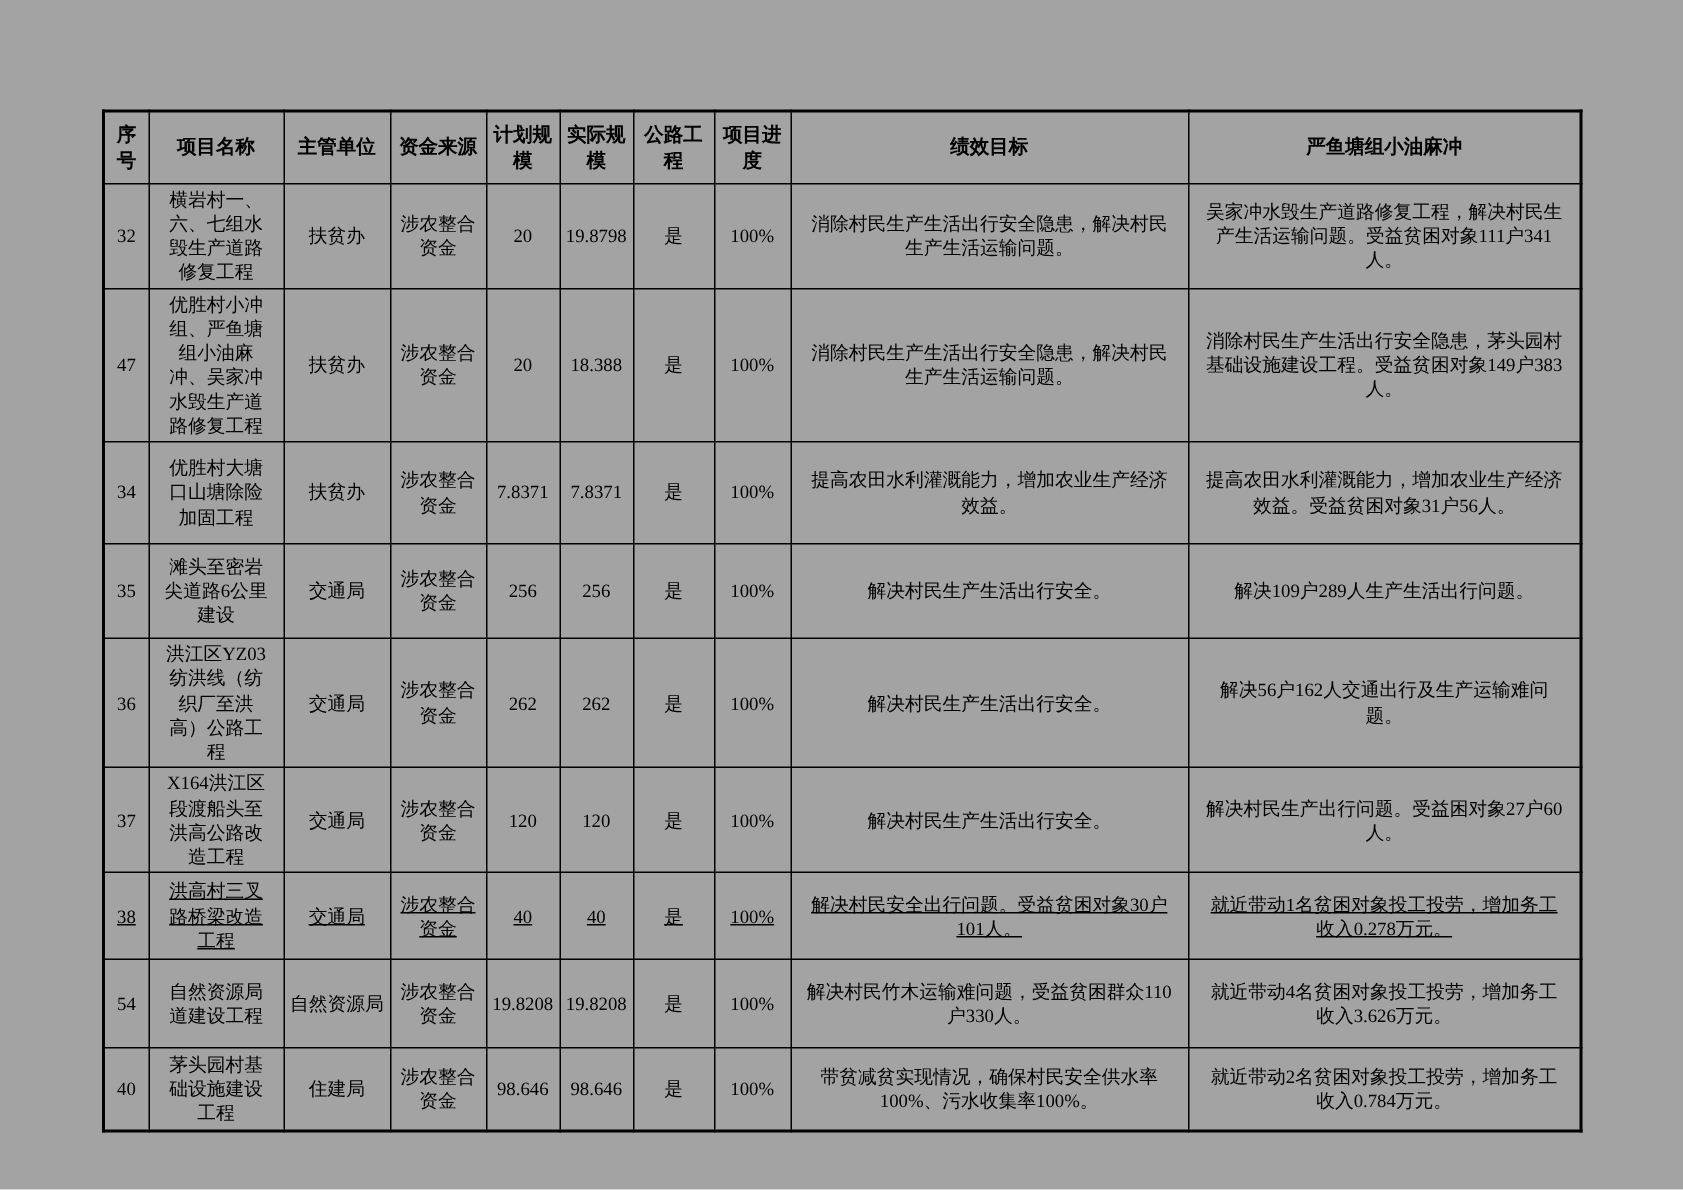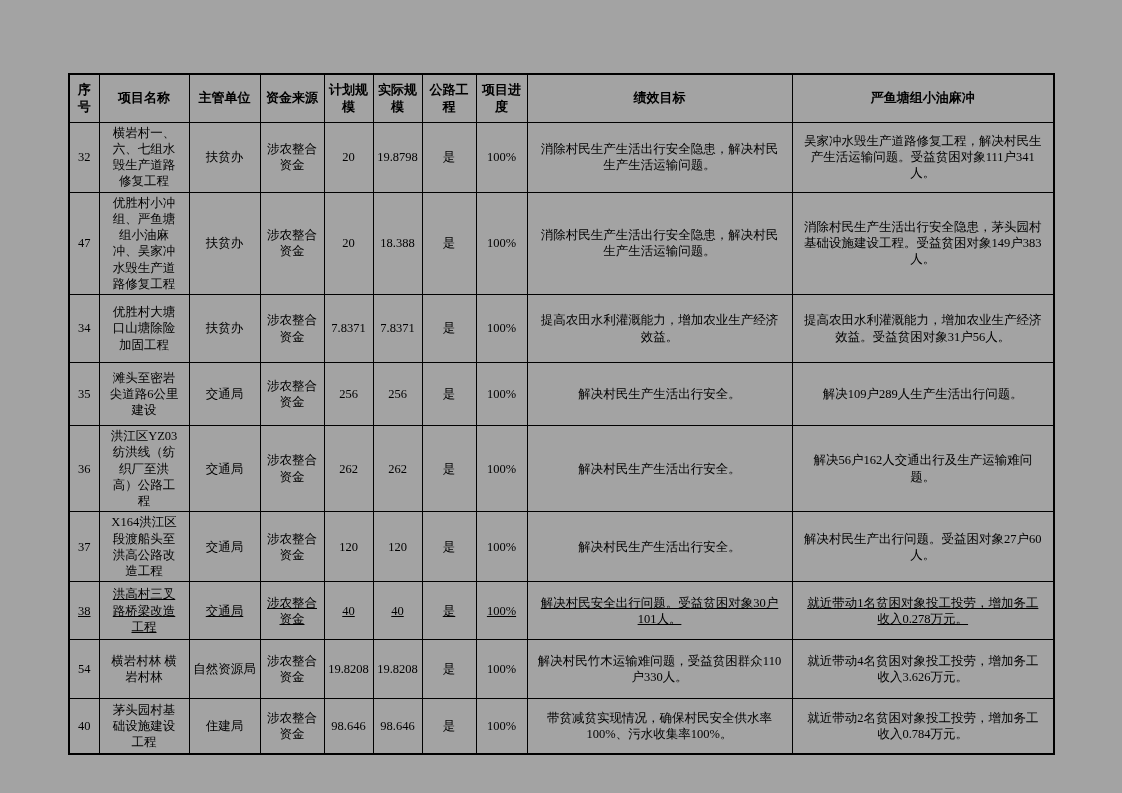--- a/index.html
+++ b/index.html
@@ -175,21 +175,21 @@
       <td>40</td>
       <td>40</td>
       <td>是</td>
       <td>100%</td>
       <td class="col-goal">解决村民安全出行问题。受益贫困对象30户101人。</td>
       <td class="col-result">就近带动1名贫困对象投工投劳，增加务工收入0.278万元。</td>
     </tr>
 
     <tr style="height:59px;">
       <td>54</td>
-      <td class="col-name">横岩村林 横岩村林</td>
+      <td class="col-name">自然资源局 道建设工程</td>
       <td>自然资源局</td>
       <td>涉农整合资金</td>
       <td>19.8208</td>
       <td>19.8208</td>
       <td>是</td>
       <td>100%</td>
       <td class="col-goal">解决村民竹木运输难问题，受益贫困群众110户330人。</td>
       <td class="col-result">就近带动4名贫困对象投工投劳，增加务工收入3.626万元。</td>
     </tr>
 

